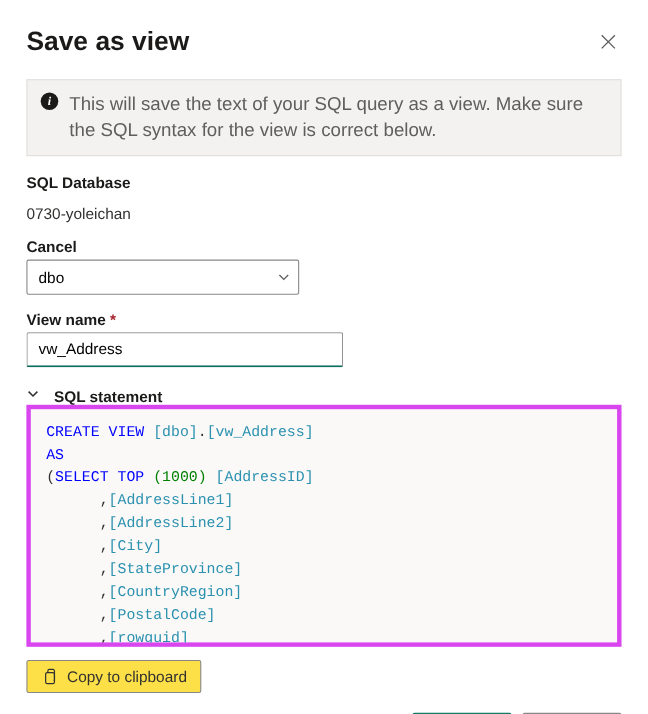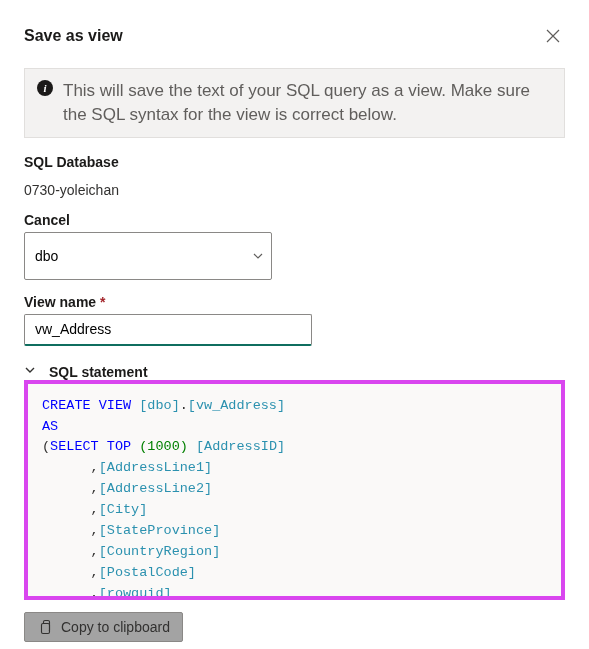--- a/index.html
+++ b/index.html
@@ -13,21 +13,21 @@
     height: 649px;
     padding: 24px;
   }
   .header {
     display: flex;
     justify-content: space-between;
     align-items: center;
     margin-bottom: 20px;
   }
   .title {
-    font-size: 16px;
+    font-size: 24px;
     font-weight: 600;
     color: #1b1a19;
   }
   .close-btn {
     background: none;
     border: none;
     cursor: pointer;
     padding: 4px;
     display: flex;
     align-items: center;
@@ -79,21 +79,21 @@
   .req {
     color: #a4262c;
   }
   .select-wrap {
     position: relative;
     width: 248px;
     margin-bottom: 14px;
   }
   .select {
     width: 100%;
-    height: 48px;
+    height: 32px;
     border: 1px solid #8a8886;
     border-radius: 2px;
     padding: 0 30px 0 10px;
     background: #fff;
     font-size: 14px;
     font-family: inherit;
     cursor: pointer;
     appearance: none;
     text-align: left;
   }
@@ -140,21 +140,21 @@
     position: relative;
   }
   .kw-blue { color: #0000ff; }
   .kw-teal { color: #2b91af; }
   .kw-green { color: #008000; }
   .copy-btn {
     display: inline-flex;
     align-items: center;
     gap: 8px;
     border: 1px solid #8a8886;
-    background: #a3a3a3;
+    background: #fde047;
     border-radius: 2px;
     padding: 6px 12px;
     font-size: 14px;
     font-family: inherit;
     cursor: pointer;
     color: #323130;
   }
   .footer {
     display: flex;
     justify-content: flex-end;

